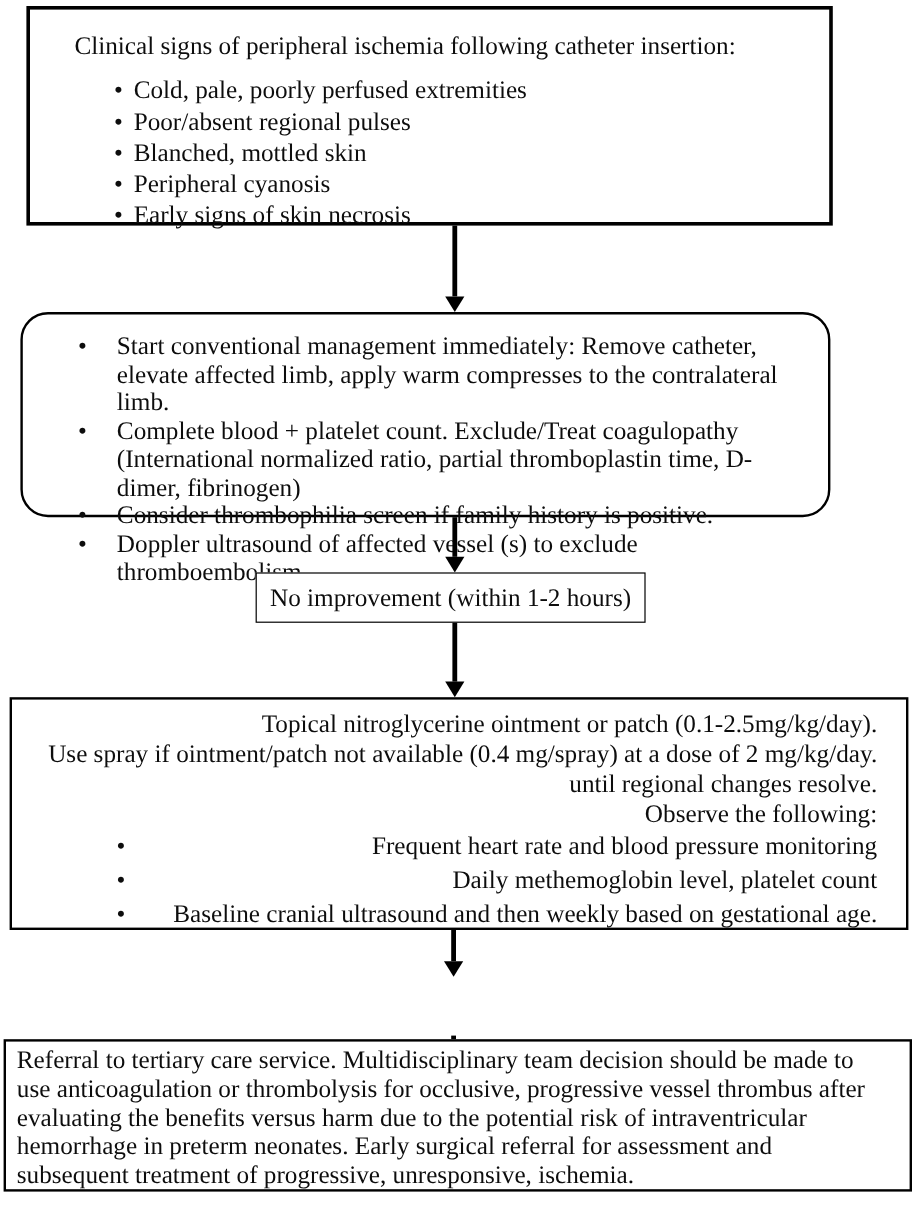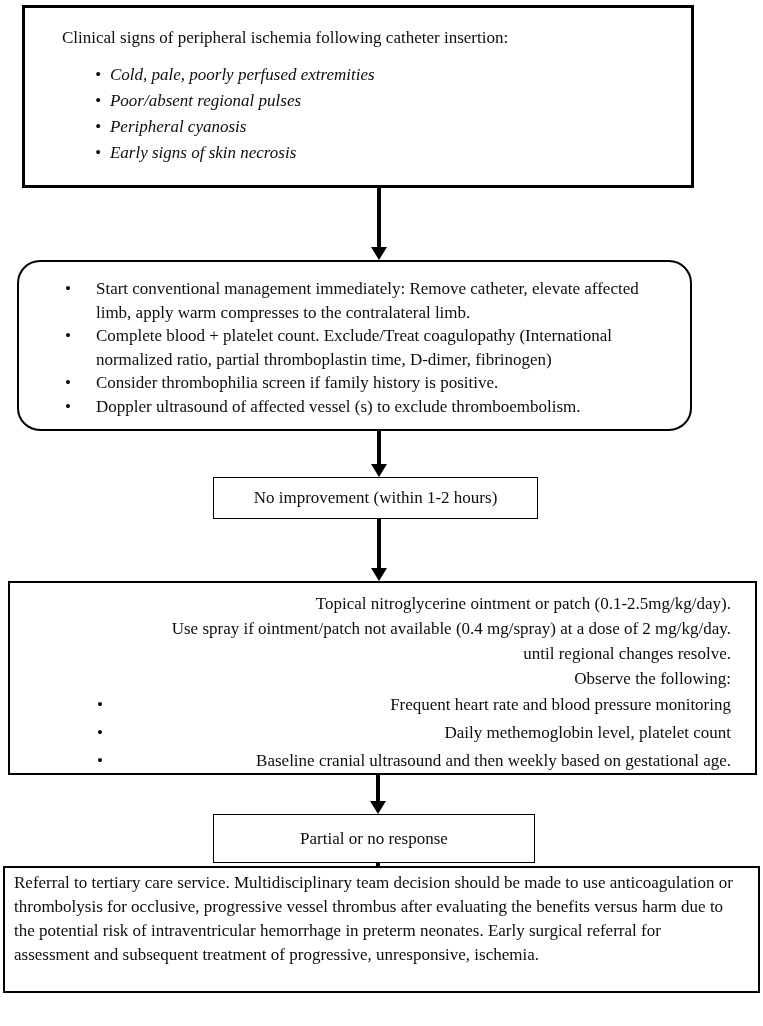--- a/index.html
+++ b/index.html
@@ -14,30 +14,30 @@
     background: #ffffff;
     font-family: "Liberation Serif", serif;
     color: #0d0d0d;
     overflow: hidden;
   }
   .box {
     position: absolute;
     box-sizing: border-box;
     background: #ffffff;
     border: 2px solid #000000;
-    font-size: 17px;
+    font-size: 21px;
   }
   
   #box-clinical {
     left: 22px; top: 5px; width: 672px; height: 183px;
     border-width: 3px;
     padding: 19px 20px 0 37px;
   }
   #box-clinical .box-title { line-height: 22px; margin-bottom: 13px; }
-  #box-clinical .brow { margin-left: 33px; line-height: 26px; font-style: italic; }
+  #box-clinical .brow { margin-left: 33px; line-height: 26px; }
   #box-clinical .dot { margin-right: 9px; }
   
   #box-conventional {
     left: 17px; top: 260px; width: 675px; height: 171px;
     padding: 15px 18px 0 46px;
     border-radius: 23px;
   }
   #box-conventional .brow { line-height: 23.5px; }
   #box-conventional .dot { margin-right: 25px; }
   #box-conventional .btxt { max-width: 560px; }
@@ -107,20 +107,24 @@
     <div class="brow">
       <span class="dot"></span>
       <span class="btxt">Cold, pale, poorly perfused extremities</span>
     </div>
     <div class="brow">
       <span class="dot"></span>
       <span class="btxt">Poor/absent regional pulses</span>
     </div>
     <div class="brow">
       <span class="dot"></span>
+      <span class="btxt">Blanched, mottled skin</span>
+    </div>
+    <div class="brow">
+      <span class="dot"></span>
       <span class="btxt">Peripheral cyanosis</span>
     </div>
     <div class="brow">
       <span class="dot"></span>
       <span class="btxt">Early signs of skin necrosis</span>
     </div>
   </section>
 
   <div class="arrow" id="arrow-1">
     <div class="stem"></div>
@@ -177,23 +181,20 @@
       <span class="dot"></span>
       <span class="btxt">Baseline cranial ultrasound and then weekly based on gestational age.</span>
     </div>
   </section>
 
   <div class="arrow" id="arrow-4">
     <div class="stem"></div>
     <div class="head"></div>
   </div>
 
-  <section class="box" id="box-partial">
-    <span>Partial or no response</span>
-  </section>
 
   <div class="arrow" id="arrow-5">
     <div class="stem"></div>
     <div class="head"></div>
   </div>
 
   <section class="box" id="box-referral">
     <div class="para">Referral to tertiary care service. Multidisciplinary team decision should be made to use anticoagulation or thrombolysis for occlusive, progressive vessel thrombus after evaluating the benefits versus harm due to the potential risk of intraventricular hemorrhage in preterm neonates. Early surgical referral for assessment and subsequent treatment of progressive, unresponsive, ischemia.</div>
   </section>
 

